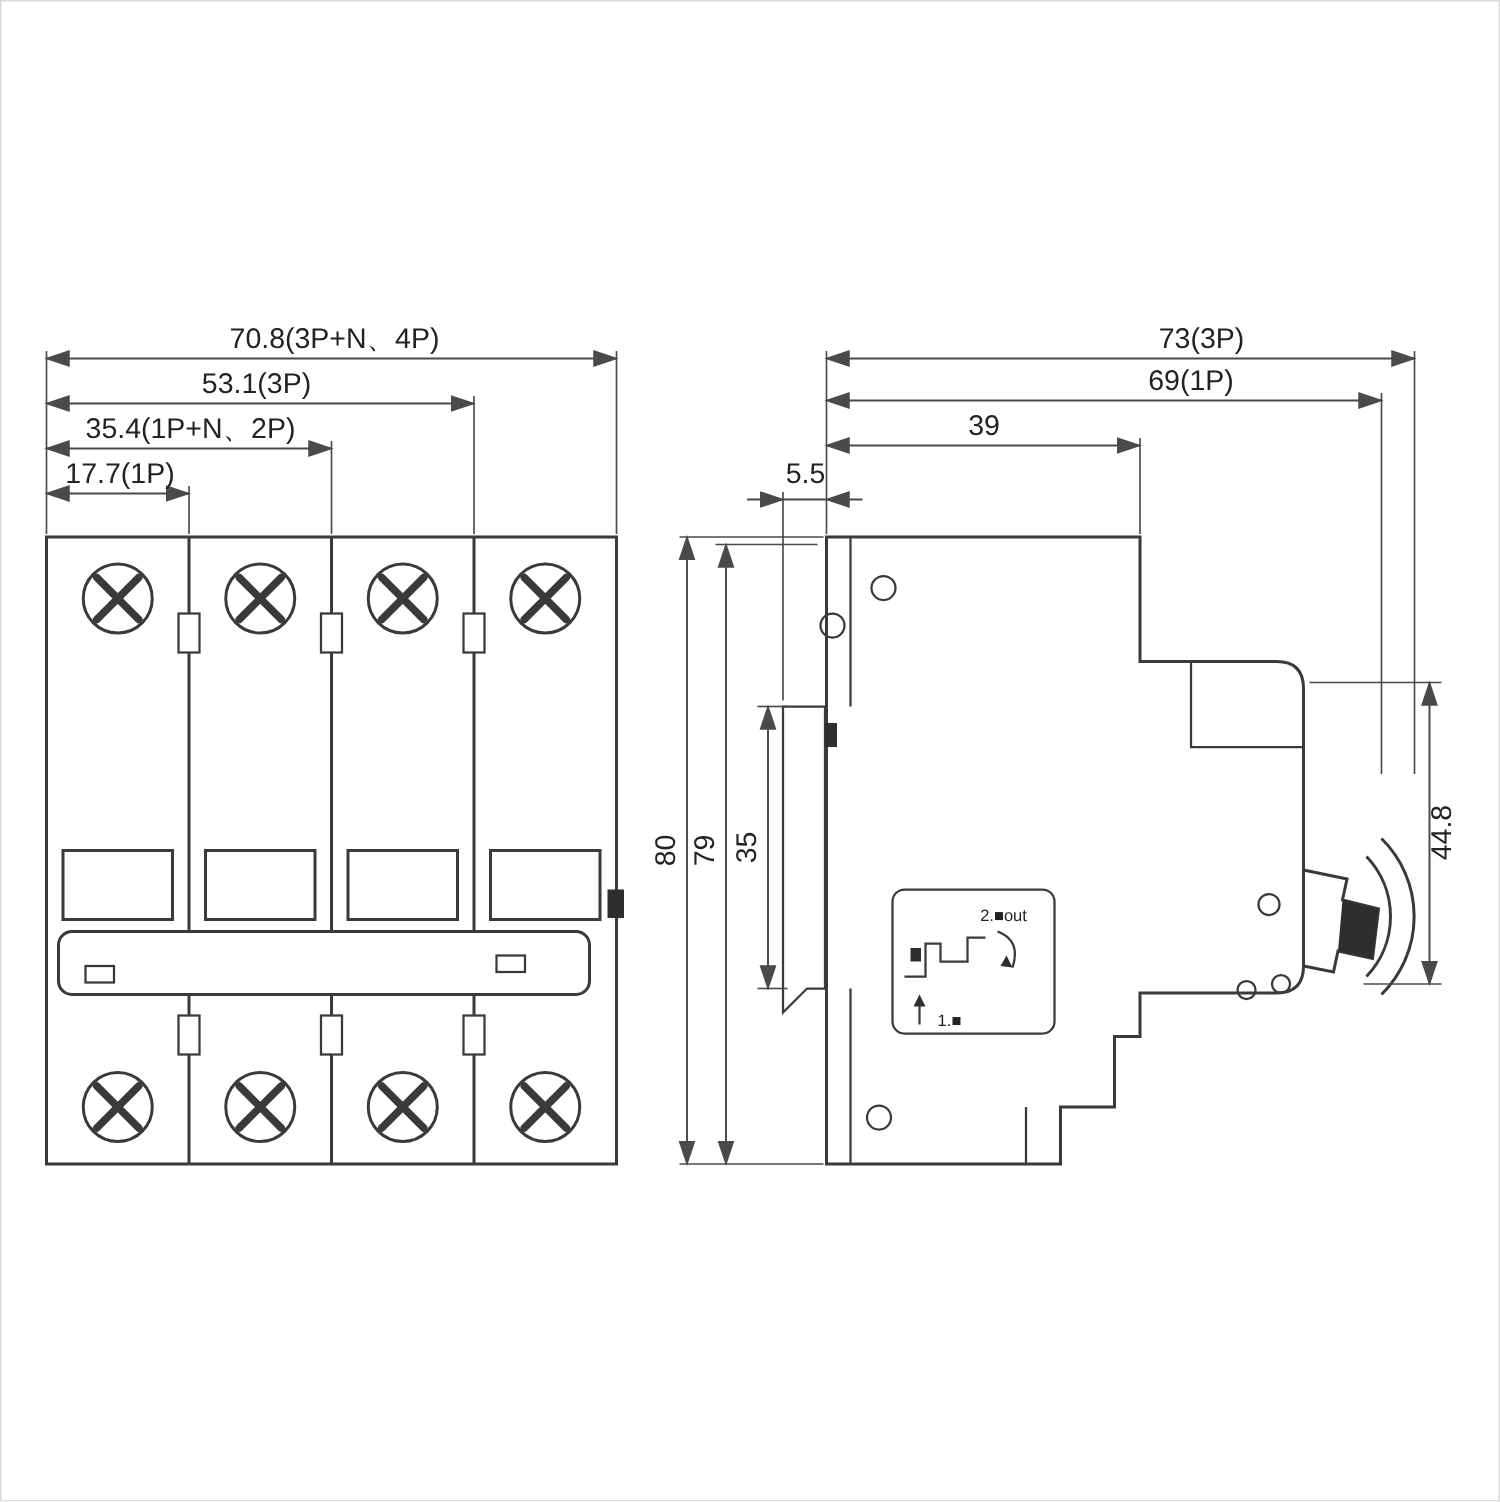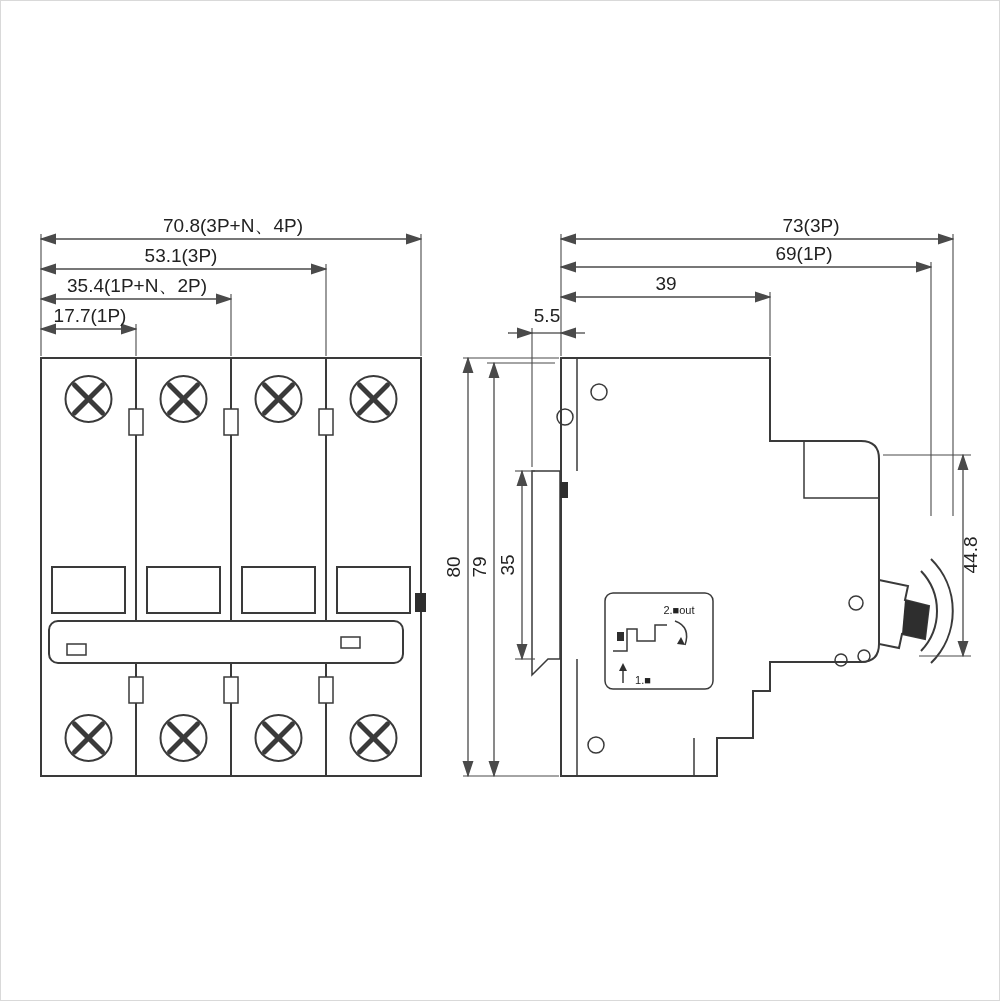--- a/index.html
+++ b/index.html
@@ -3,21 +3,20 @@
 <meta charset="utf-8">
 <style>
   html,body{margin:0;padding:0;background:#fff;}
   .canvas{
     width:1000px;height:1001px;
     box-sizing:border-box;
     border:1px solid #d9d9d9;
     background:#fff;
     font-family:"Liberation Sans", sans-serif;
     position:relative;
-    padding-left:10px;
   }
   svg{display:block;}
   .body-line{fill:none;stroke:#3a3a3a;stroke-width:2;}
   .body-fill{fill:#ffffff;stroke:#3a3a3a;stroke-width:2;}
   .thin{fill:none;stroke:#3a3a3a;stroke-width:1.5;}
   .thin-fill{fill:#ffffff;stroke:#3a3a3a;stroke-width:1.5;}
   .dark{fill:#2e2e2e;stroke:none;}
   .dimline{fill:none;stroke:#4a4a4a;stroke-width:1.3;}
   .extline{fill:none;stroke:#4a4a4a;stroke-width:1.1;}
   .dim{font:19px "Liberation Sans", sans-serif;fill:#222222;}

